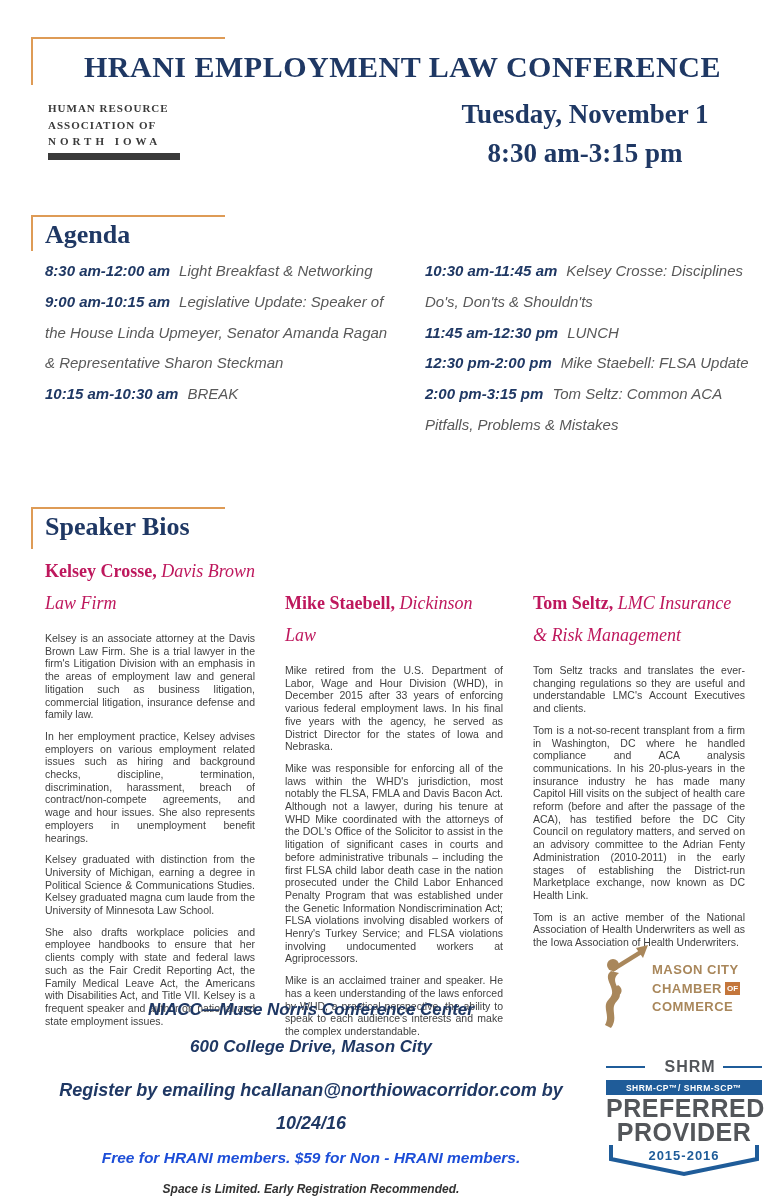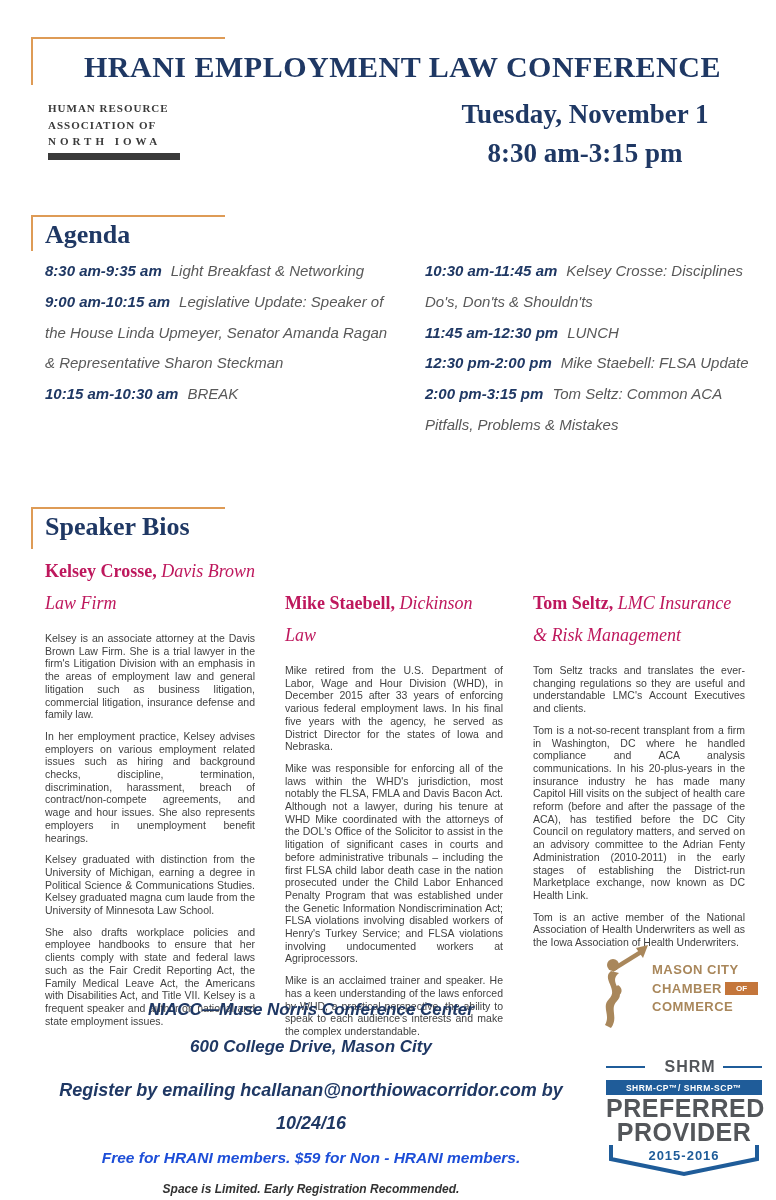--- a/index.html
+++ b/index.html
@@ -83,21 +83,21 @@
     font-size:15.5px; font-weight:bold; font-style:italic; color:#1d4ed8; margin-bottom:15px;
   }
   #note-line { font-size:12px; font-weight:bold; font-style:italic; color:#333333; }
 
   
   #chamber-logo { position:absolute; left:598px; top:945px; width:168px; display:flex; align-items:center; }
   #chamber-figure { flex:0 0 auto; margin-right:4px; }
   .chamber-text { color:#A9875B; font-weight:bold; font-size:13px; letter-spacing:0.5px; line-height:1.45; white-space:nowrap; }
   .chamber-of {
     display:inline-block; background:#C4763B; color:#ffffff; font-size:8px;
-    padding:1px 11px; vertical-align:2px; letter-spacing:0; margin-left:3px;
+    padding:1px 2px; vertical-align:2px; letter-spacing:0; margin-left:3px;
   }
 
   
   #shrm-badge { position:absolute; left:606px; top:1058px; width:156px; text-align:center; }
   .shrm-top { display:flex; align-items:center; margin-bottom:4px; }
   .shrm-top .rule { flex:1; height:2px; background:#1F5C99; }
   .shrm-top .shrm-word {
     padding:0 7px; color:#53565A; font-weight:bold; font-size:16px; letter-spacing:1px;margin-left:12px;
   }
   .shrm-bar {
@@ -125,21 +125,21 @@
 </div>
 
 <div id="date-block">
   <div>Tuesday, November 1</div>
   <div>8:30 am-3:15 pm</div>
 </div>
 
 <h2 class="section-heading" id="agenda-heading">Agenda</h2>
 
 <div class="agenda-col" id="agenda-left">
-  <p class="agenda-item"><span class="time">8:30 am-9:35 am</span><span class="desc">Light Breakfast &amp; Networking</span></p>
+  <p class="agenda-item"><span class="time">8:30 am-12:00 am</span><span class="desc">Light Breakfast &amp; Networking</span></p>
   <p class="agenda-item"><span class="time">9:00 am-10:15 am</span><span class="desc">Legislative Update: Speaker of the House Linda Upmeyer, Senator Amanda Ragan &amp; Representative Sharon Steckman</span></p>
   <p class="agenda-item"><span class="time">10:15 am-10:30 am</span><span class="desc">BREAK</span></p>
 </div>
 
 <div class="agenda-col" id="agenda-right">
   <p class="agenda-item"><span class="time">10:30 am-11:45 am</span><span class="desc">Kelsey Crosse: Disciplines Do's, Don'ts &amp; Shouldn'ts</span></p>
   <p class="agenda-item"><span class="time">11:45 am-12:30 pm</span><span class="desc">LUNCH</span></p>
   <p class="agenda-item"><span class="time">12:30 pm-2:00 pm</span><span class="desc">Mike Staebell: FLSA Update</span></p>
   <p class="agenda-item"><span class="time">2:00 pm-3:15 pm</span><span class="desc">Tom Seltz: Common ACA Pitfalls, Problems &amp; Mistakes</span></p>
 </div>

